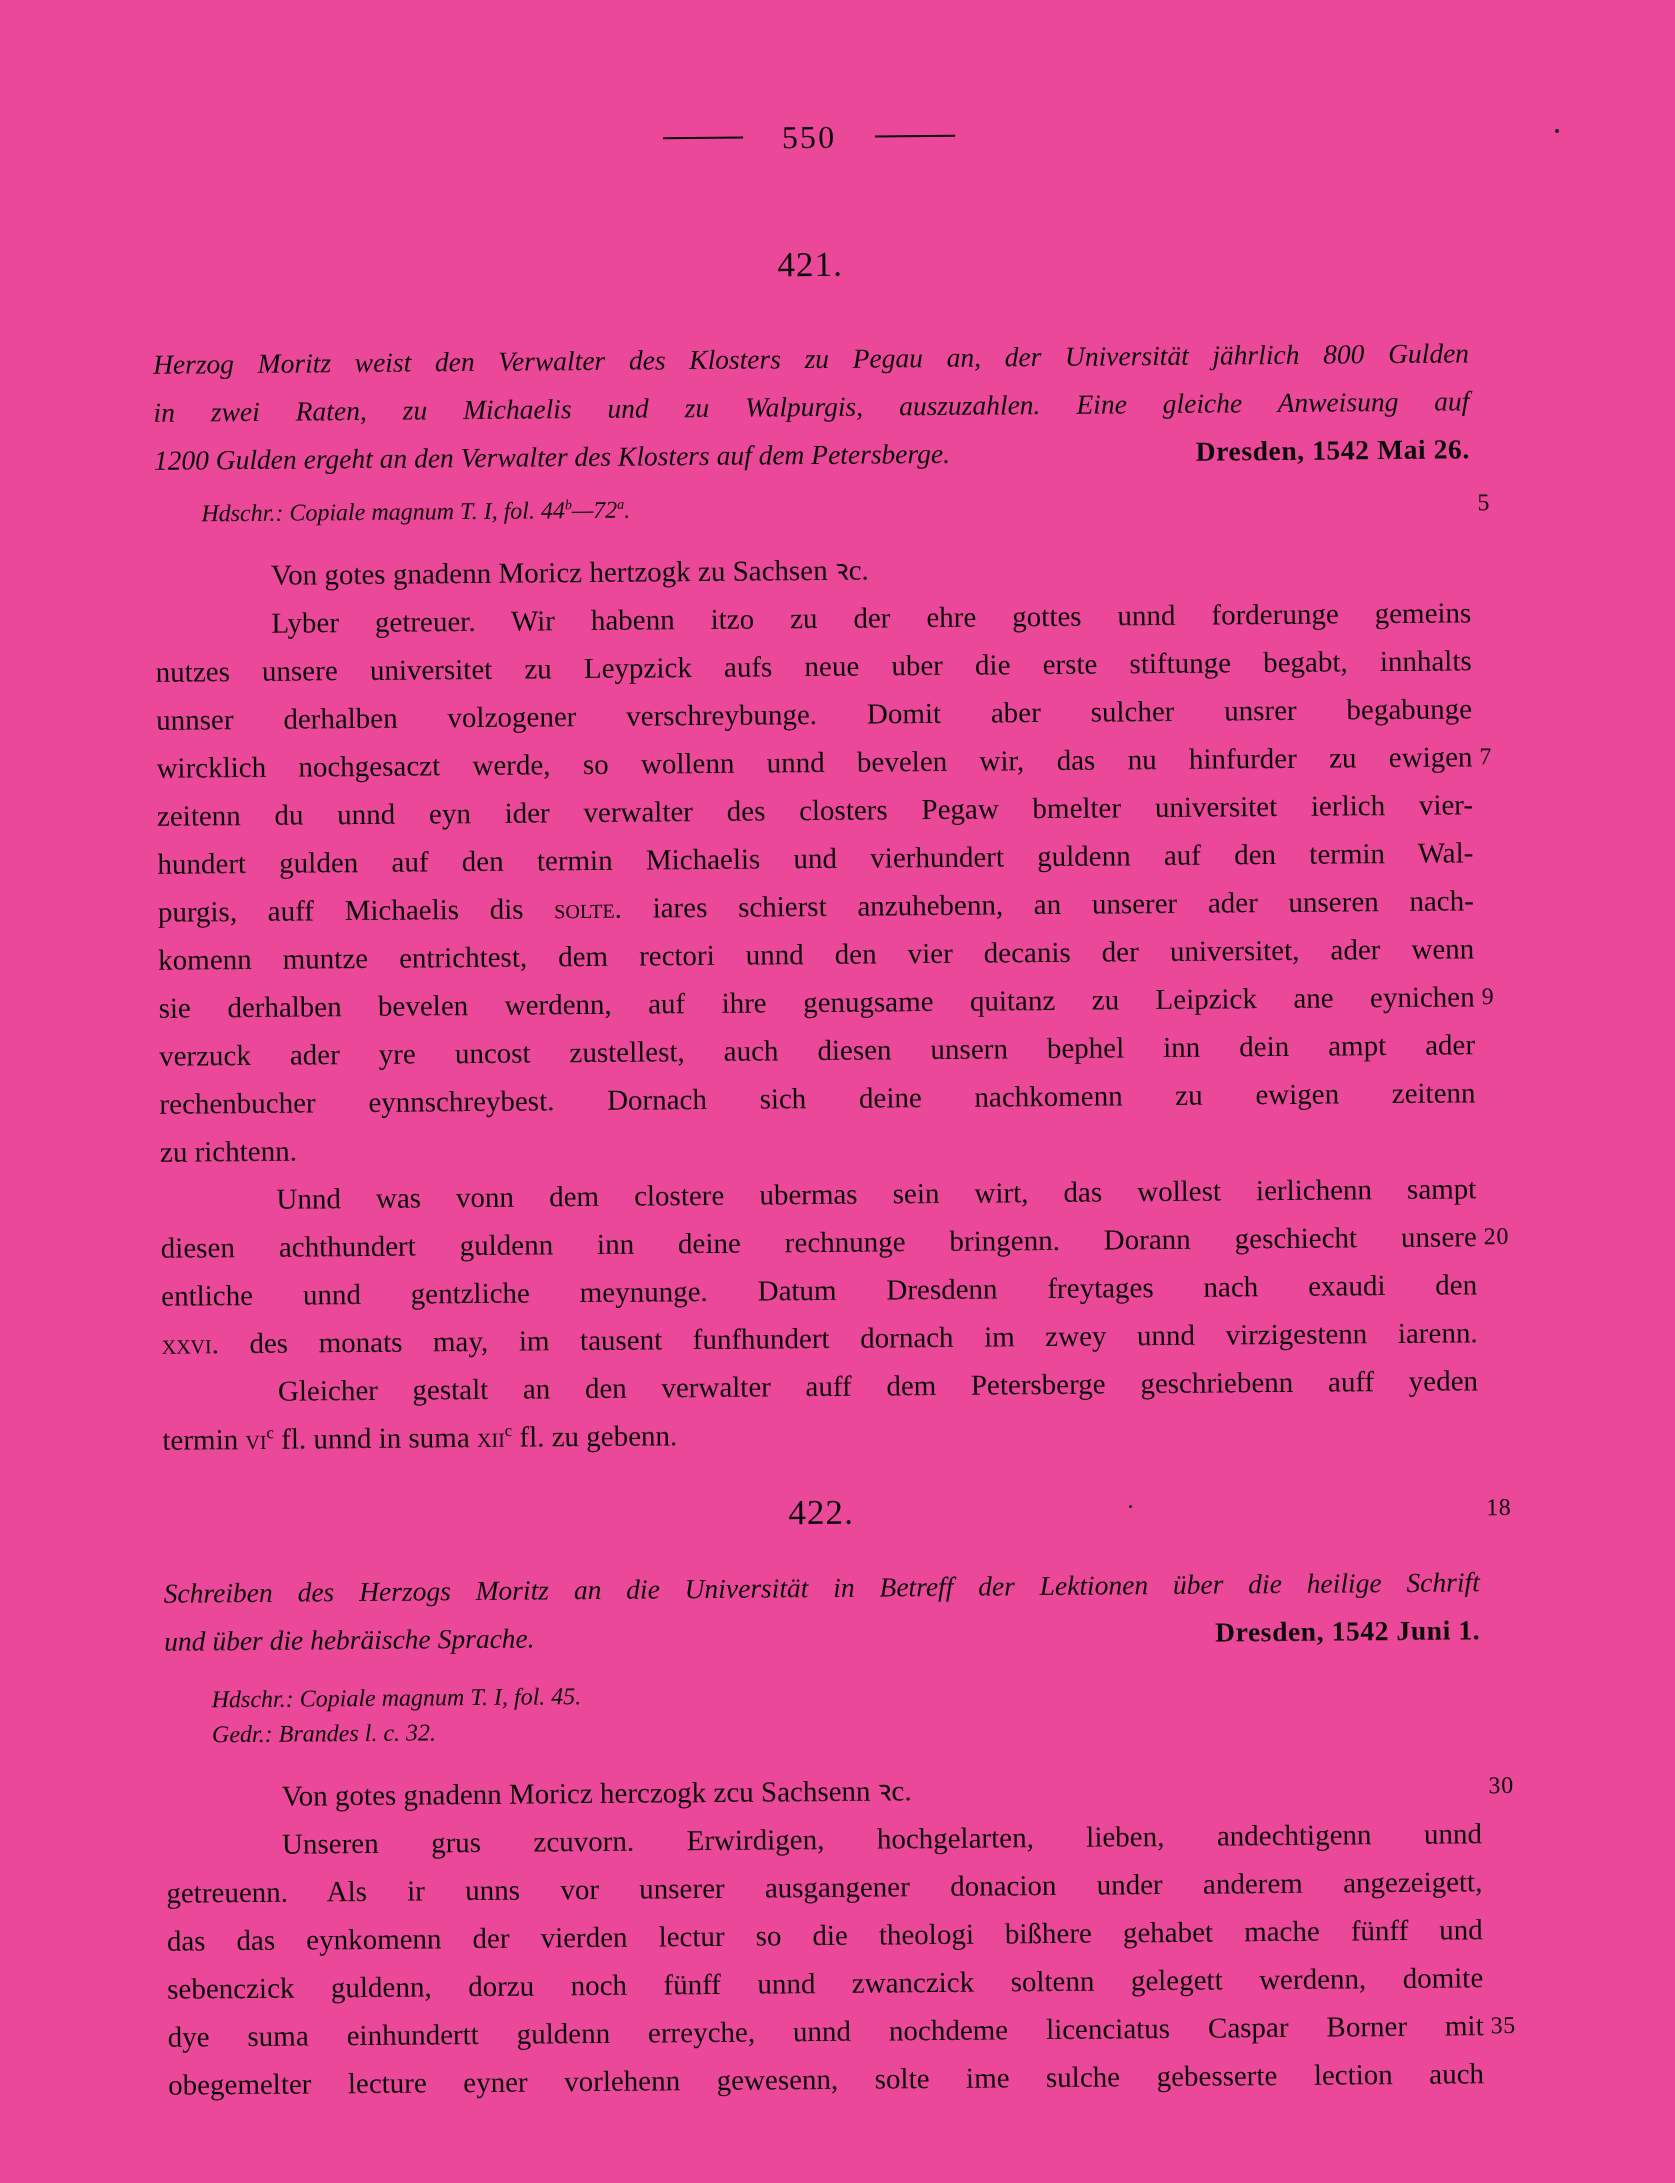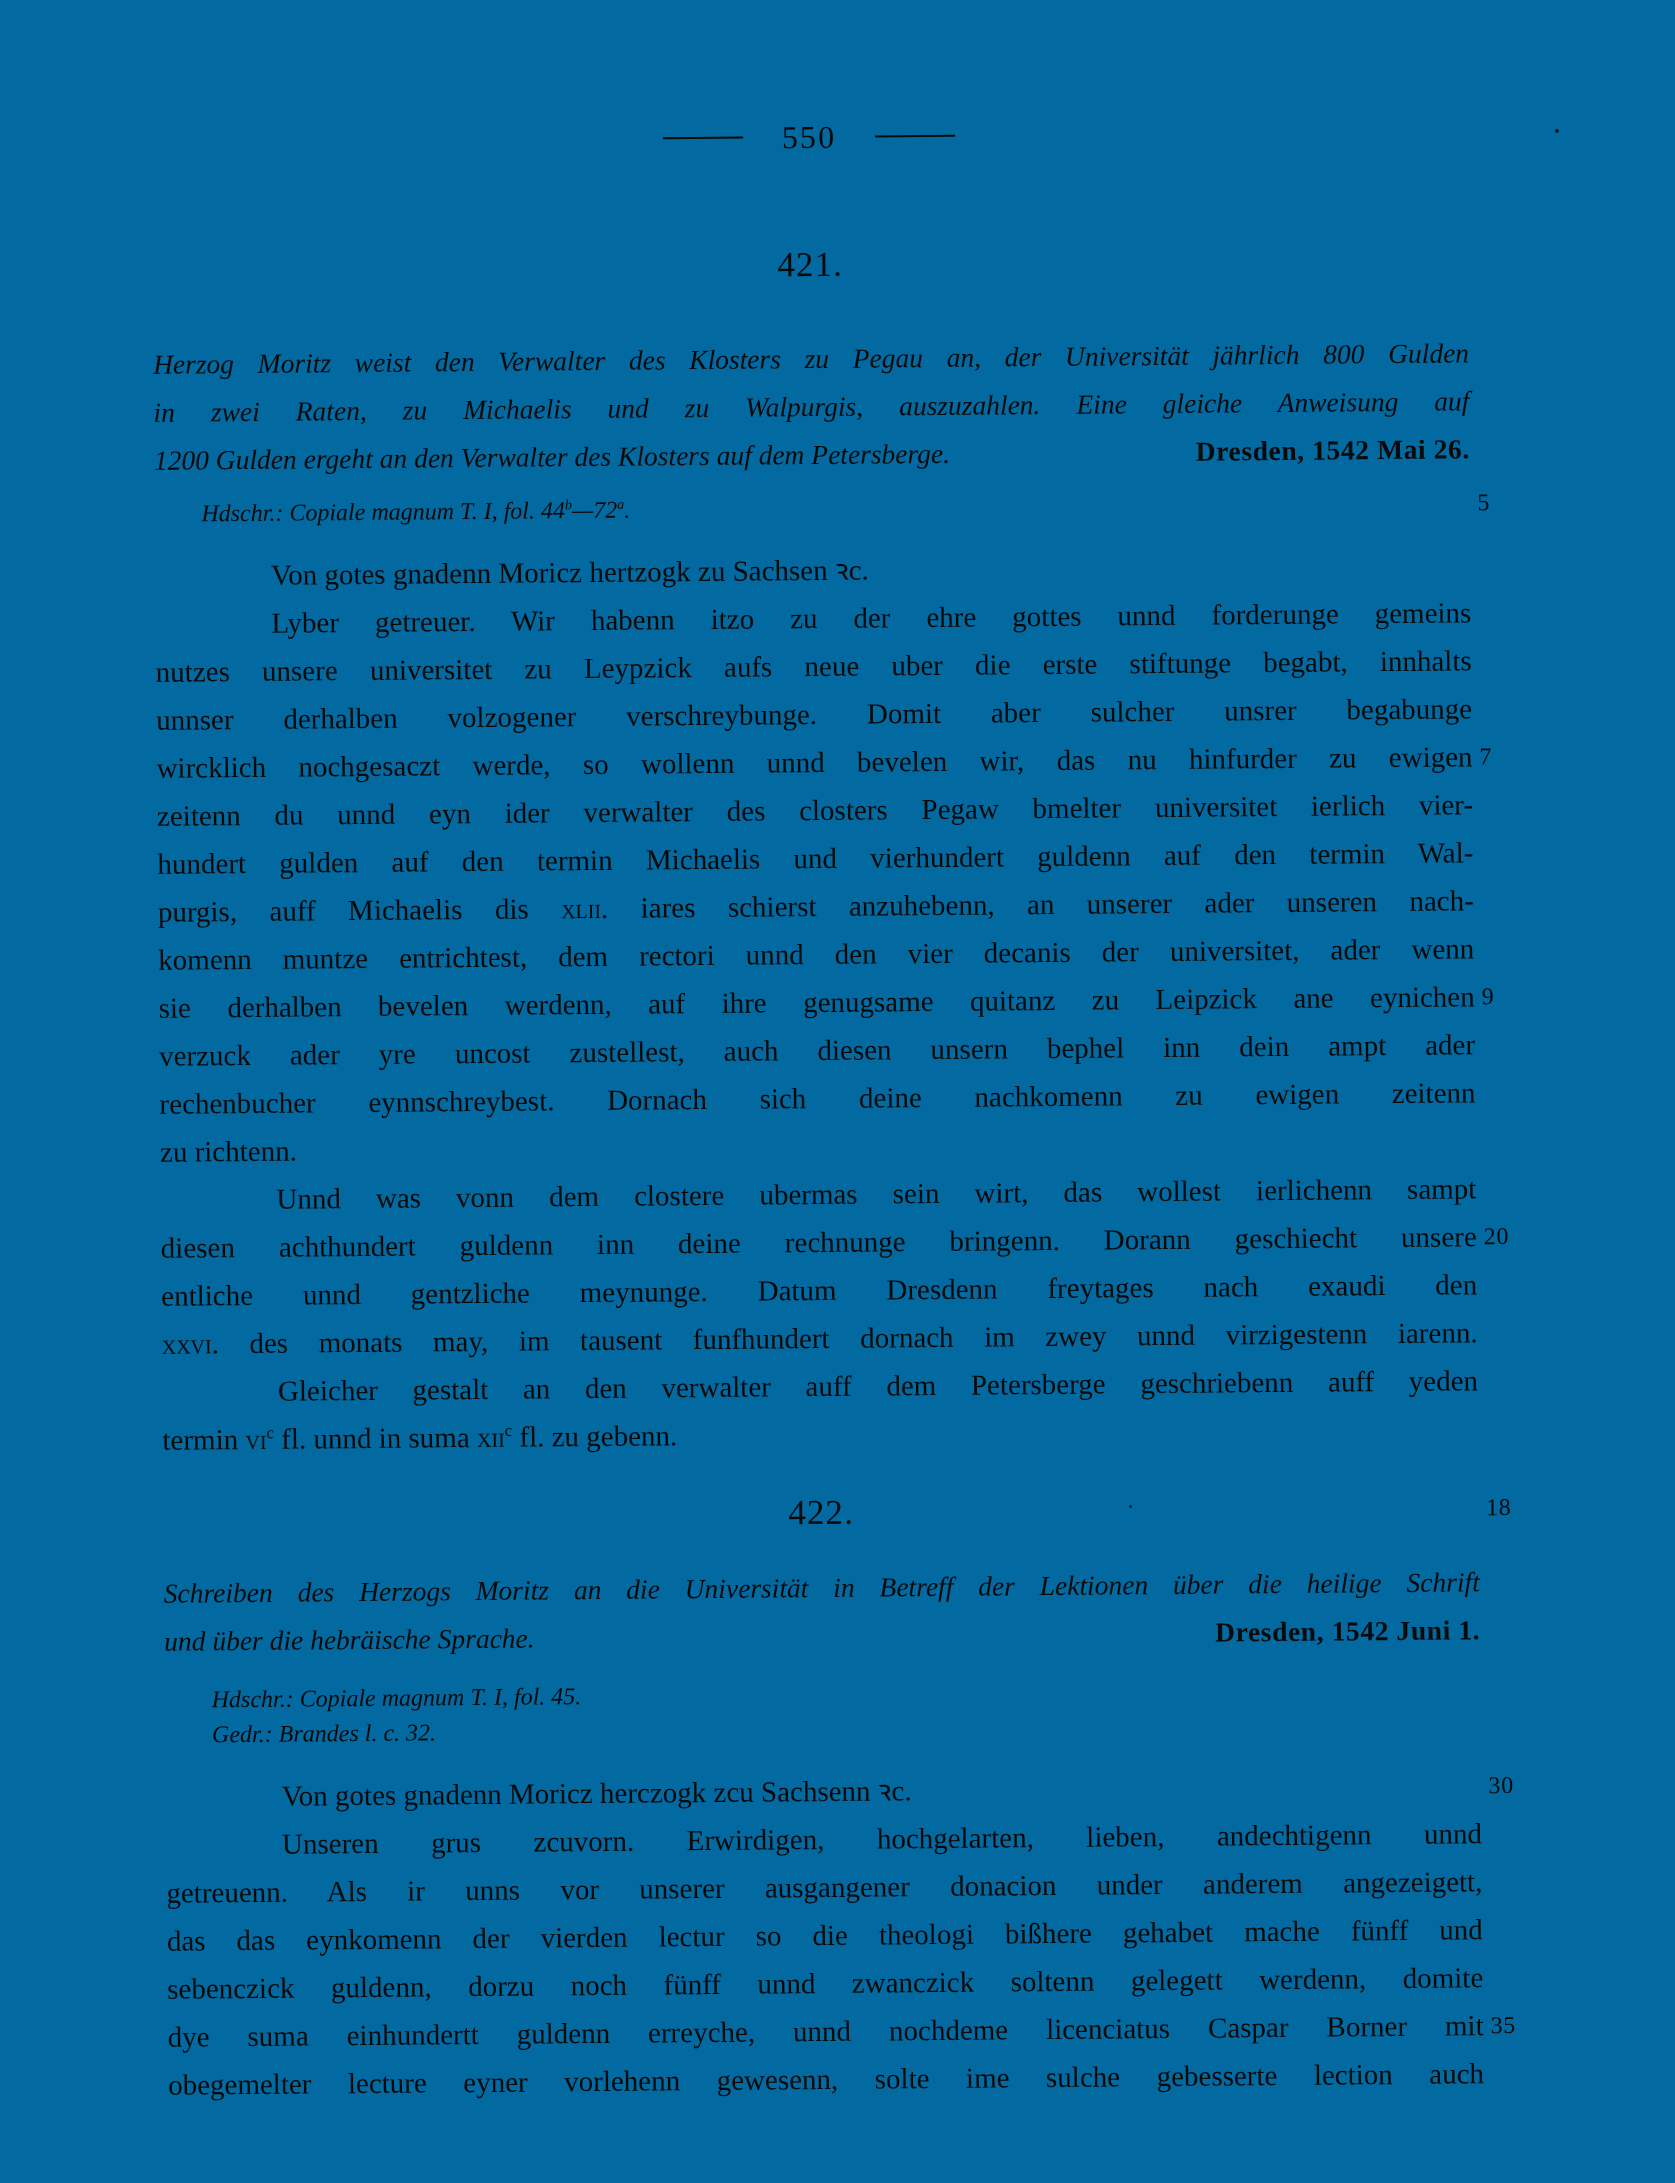--- a/index.html
+++ b/index.html
@@ -1,17 +1,17 @@
 <!DOCTYPE html>
 <html style="font-size:8.8px"><head>
 <meta charset="utf-8">
 <style>
   html,body { margin:0; padding:0; background:#e9e9e9; }
   .page {
-    position:relative; width:1676px; height:2183px; background:#0369a1;
+    position:relative; width:1676px; height:2183px; background:#ec4899;
     color:#0a0a0a; overflow:hidden;
     font-family:"Liberation Serif","DejaVu Serif","DejaVu Sans",serif;
   }
   .content {
     position:absolute; left:160px; top:0; width:1316px;
     transform:rotate(-0.5deg); transform-origin:50% 55%;
   }
   
   .running-head {
     margin-top:117px; height:40px; line-height:40px;
@@ -99,21 +99,21 @@
 
         <div class="line jl ind">Lyber getreuer.  Wir habenn itzo zu der ehre gottes unnd forderunge gemeins</div>
         <div class="line jl">nutzes unsere universitet zu Leypzick aufs neue uber die erste stiftunge begabt, innhalts</div>
         <div class="line jl">unnser derhalben volzogener verschreybunge.  Domit aber sulcher unsrer begabunge</div>
         <div class="line jl">
           <span>wircklich nochgesaczt werde, so wollenn unnd bevelen wir, das nu hinfurder zu ewigen</span>
           <span class="mnum">7</span>
         </div>
         <div class="line jl">zeitenn du unnd eyn ider verwalter des closters Pegaw bmelter universitet ierlich vier-</div>
         <div class="line jl">hundert gulden auf den termin Michaelis und vierhundert guldenn auf den termin Wal-</div>
-        <div class="line jl"><span>purgis, auff Michaelis dis </span><span class="sc">xlii</span><span>. iares schierst anzuhebenn, an unserer ader unseren nach-</span></div>
+        <div class="line jl"><span>purgis, auff Michaelis dis </span><span class="sc">solte</span><span>. iares schierst anzuhebenn, an unserer ader unseren nach-</span></div>
         <div class="line jl">komenn muntze entrichtest, dem rectori unnd den vier decanis der universitet, ader wenn</div>
         <div class="line jl">
           <span>sie derhalben bevelen werdenn, auf ihre genugsame quitanz zu Leipzick ane eynichen</span>
           <span class="mnum">9</span>
         </div>
         <div class="line jl">verzuck ader yre uncost zustellest, auch diesen unsern bephel inn dein ampt ader</div>
         <div class="line jl">rechenbucher eynnschreybest.  Dornach sich deine nachkomenn zu ewigen zeitenn</div>
         <div class="line ll">zu richtenn.</div>
 
         <div class="line jl ind">Unnd was vonn dem clostere ubermas sein wirt, das wollest ierlichenn sampt</div>

